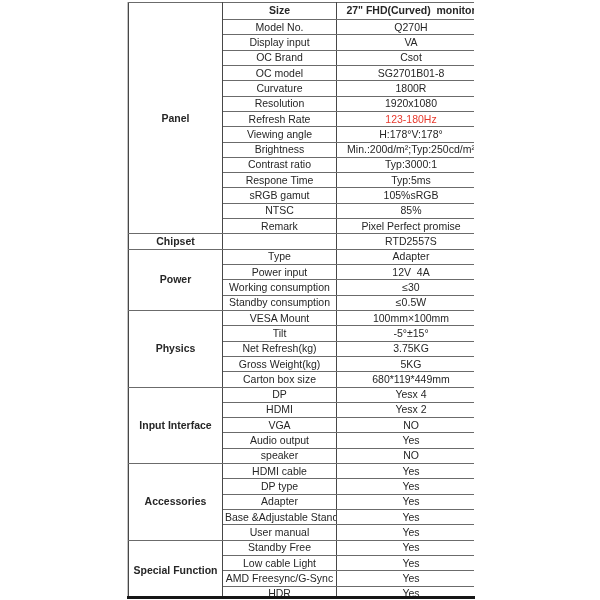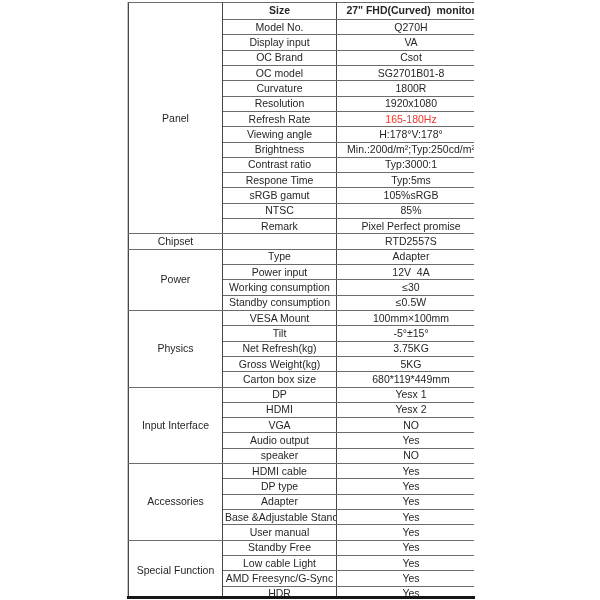--- a/index.html
+++ b/index.html
@@ -37,21 +37,21 @@
     color: #262626;
     white-space: pre;
     overflow: hidden;
   }
   table.spec tr { height: 15.32px; }
   table.spec tr.header-row { height: 17px; }
   td.col-attr { width: 109px; }
   td.col-val  { width: 144px; }
   td.cat {
     width: 89px;
-    font-weight: normal;
+    font-weight: bold;
     font-size: 11.5px;
     color: #1c1c1c;
     border-left: none;
     white-space: normal;
   }
   td.bold { font-weight: bold; font-size: 11.5px; color: #111; }
   td.large { font-size: 13px; color: #333; }
 
   .bottom-edge {
     position: absolute;
@@ -91,21 +91,21 @@
           <tr>
             <td class="col-attr">Curvature</td>
             <td class="col-val">1800R</td>
           </tr>
           <tr>
             <td class="col-attr">Resolution</td>
             <td class="col-val">1920x1080</td>
           </tr>
           <tr>
             <td class="col-attr">Refresh Rate</td>
-            <td class="col-val" style="color: rgb(232, 57, 44);">165-180Hz</td>
+            <td class="col-val" style="color: rgb(232, 57, 44);">123-180Hz</td>
           </tr>
           <tr>
             <td class="col-attr">Viewing angle</td>
             <td class="col-val">H:178°V:178°</td>
           </tr>
           <tr>
             <td class="col-attr">Brightness</td>
             <td class="col-val">Min.:200d/m²;Typ:250cd/m²</td>
           </tr>
           <tr>
@@ -167,21 +167,21 @@
             <td class="col-attr">Gross Weight(kg)</td>
             <td class="col-val">5KG</td>
           </tr>
           <tr>
             <td class="col-attr">Carton box size</td>
             <td class="col-val">680*119*449mm</td>
           </tr>
           <tr>
             <td class="cat" rowspan="5">Input Interface</td>
             <td class="col-attr">DP</td>
-            <td class="col-val">Yesx 1</td>
+            <td class="col-val">Yesx 4</td>
           </tr>
           <tr>
             <td class="col-attr">HDMI</td>
             <td class="col-val">Yesx 2</td>
           </tr>
           <tr>
             <td class="col-attr">VGA</td>
             <td class="col-val">NO</td>
           </tr>
           <tr>

